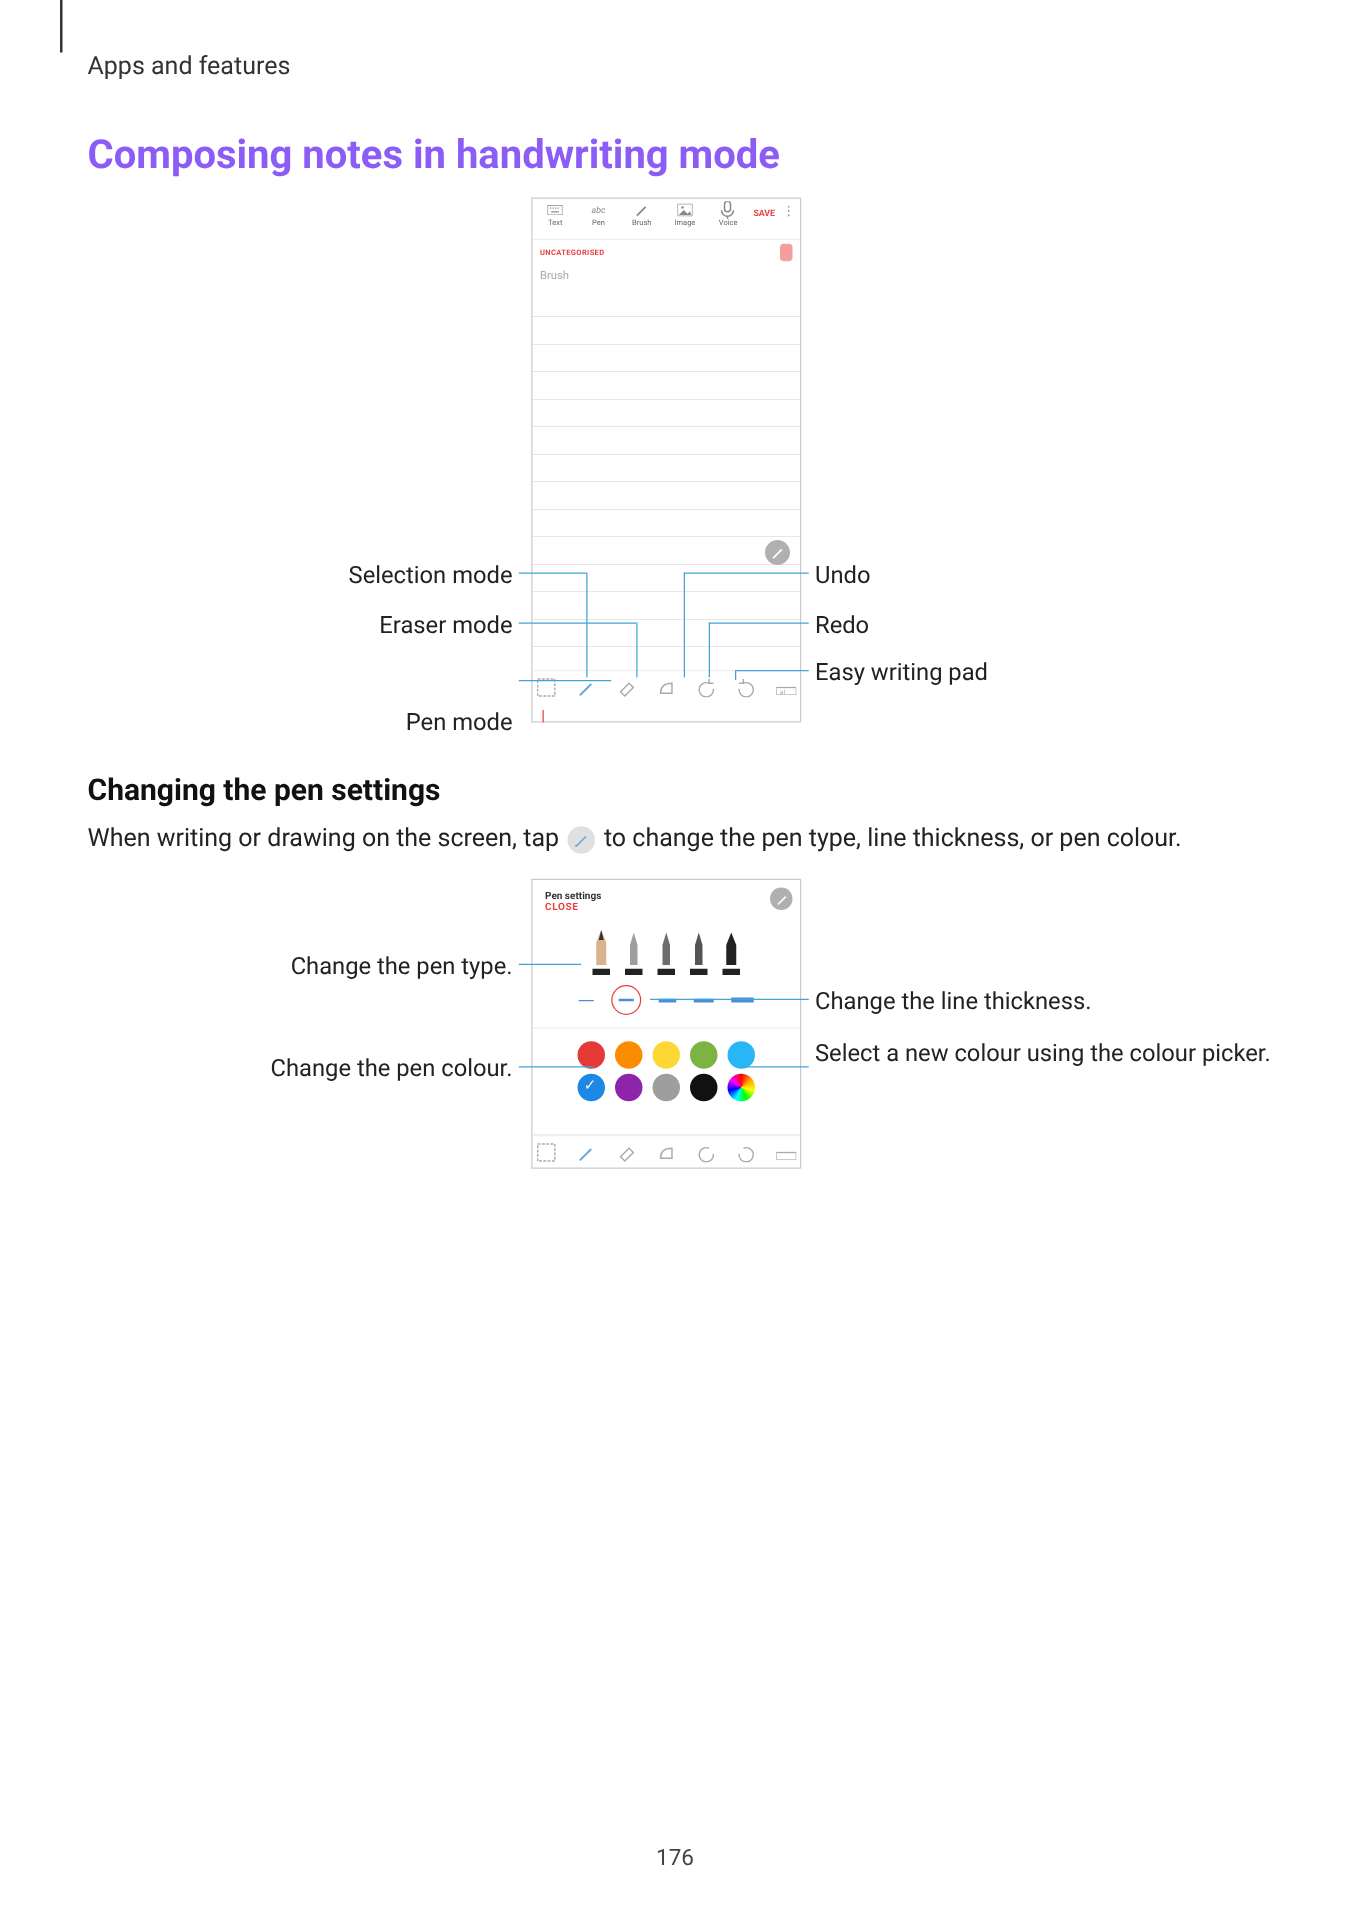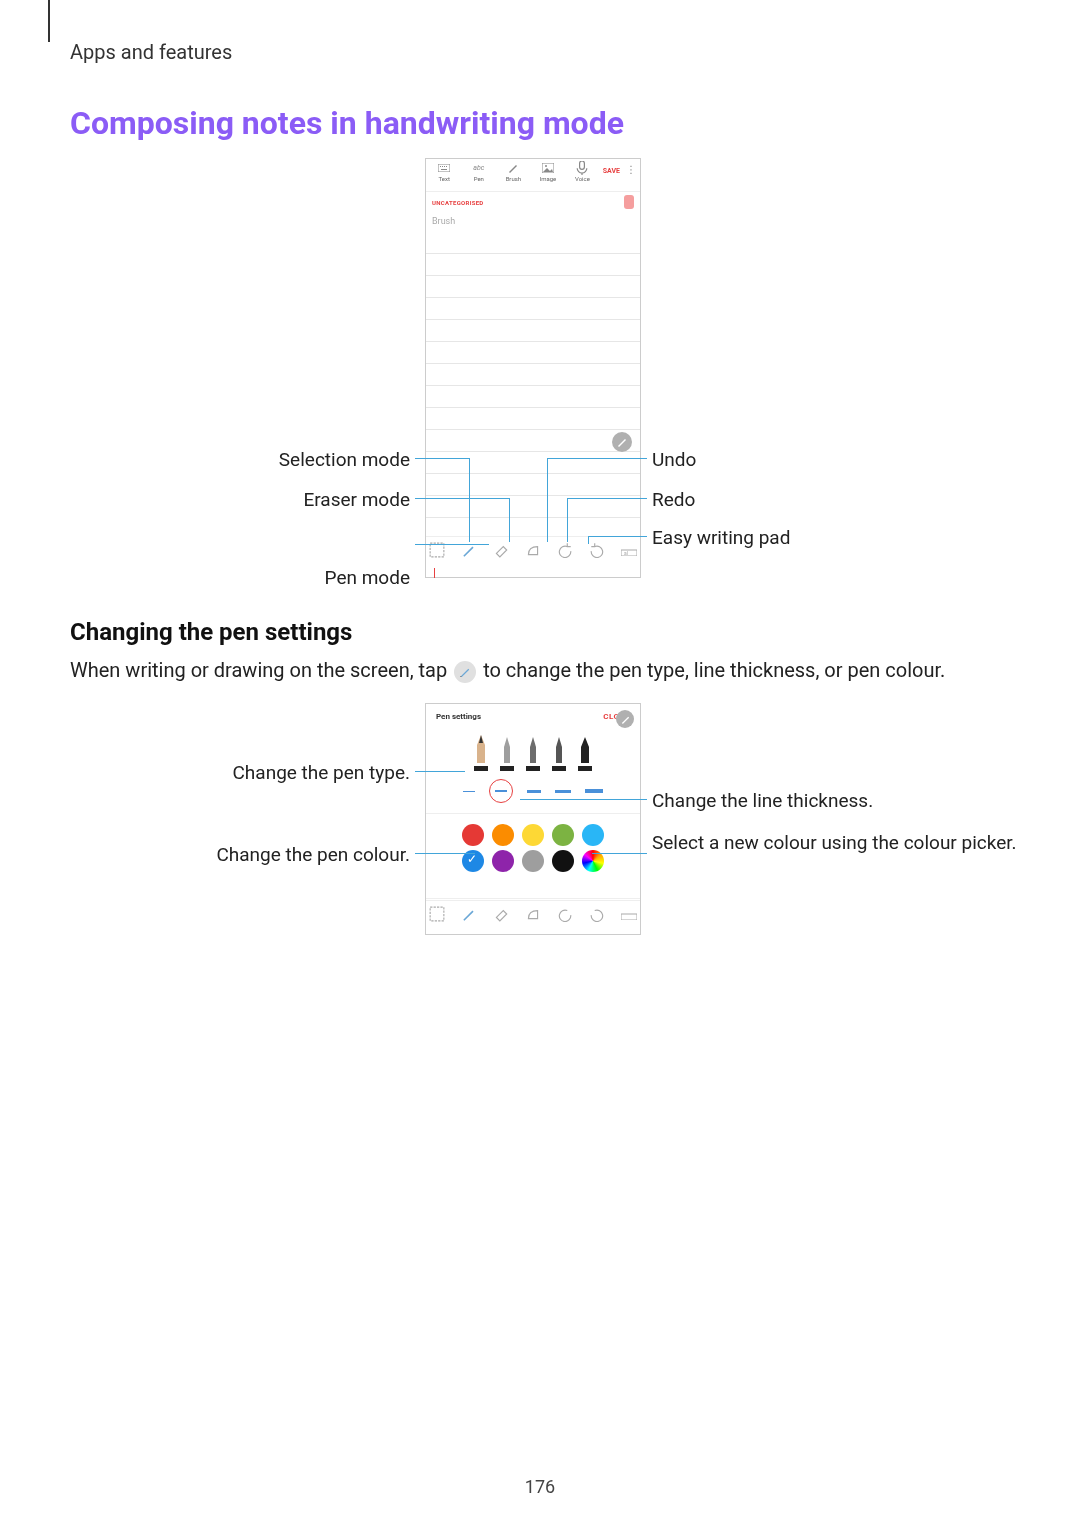--- a/index.html
+++ b/index.html
@@ -124,22 +124,22 @@
   .c-redo  { left:582px; top:330px;}
   .c-ewp   { left:582px; top:368px;}
 
   
   .figure2-row { position:relative; height: 250px; margin: 14px 0 20px 0;}
   .phone2 {
     position:absolute; left:355px; top:0; width:216px; height:232px;
     border:1px solid #ccc; background:#fff; box-sizing:border-box;
     display:flex; flex-direction:column;
   }
-  .ps-header { display:flex; justify-content:space-between; align-items:center;
-    font-size:8px; font-weight:700; padding:8px 10px; }
+  .ps-header { display:flex; justify-content:space-between; align-items:flex-start;
+    font-size:8px; font-weight:700; padding:8px 10px;flex-direction:column; }
   .ps-title { color:#333; }
   .ps-close { color:#e74040; letter-spacing:.5px;}
   .ps-fab { position:absolute; right:6px; top:6px; width:18px; height:18px; border-radius:50%; background:#b0b0b0; display:flex;align-items:center;justify-content:center;}
   .ps-fab svg{width:9px;height:9px;}
   .pen-types { display:flex; justify-content:center; gap:10px; padding:6px 0 2px;}
   .pen { width:16px; display:flex; flex-direction:column; align-items:center;}
   .pen svg{width:16px;height:30px;}
   .pen-base{width:14px;height:5px;background:#222;margin-top:1px;}
   .thick-row{display:flex;justify-content:center;gap:14px;align-items:center;padding:6px 0 10px;border-bottom:1px solid #eee;}
   .thick{height:2px;background:#4a90d9;}

